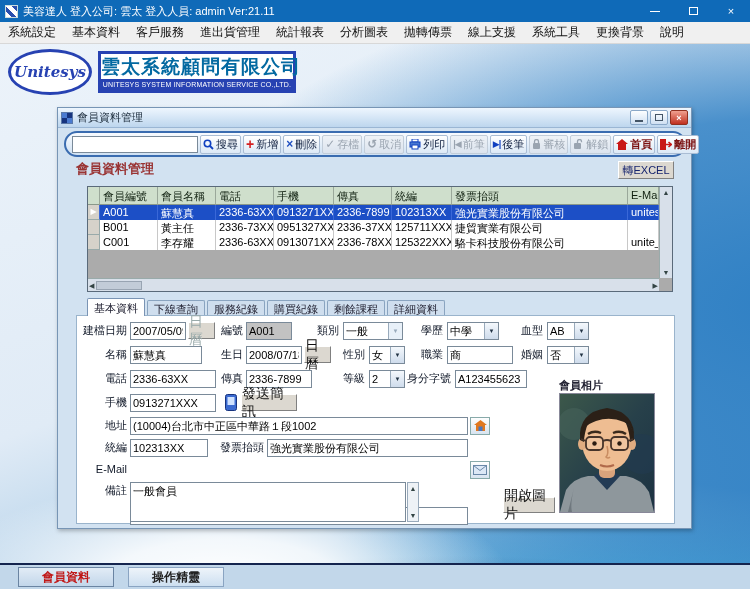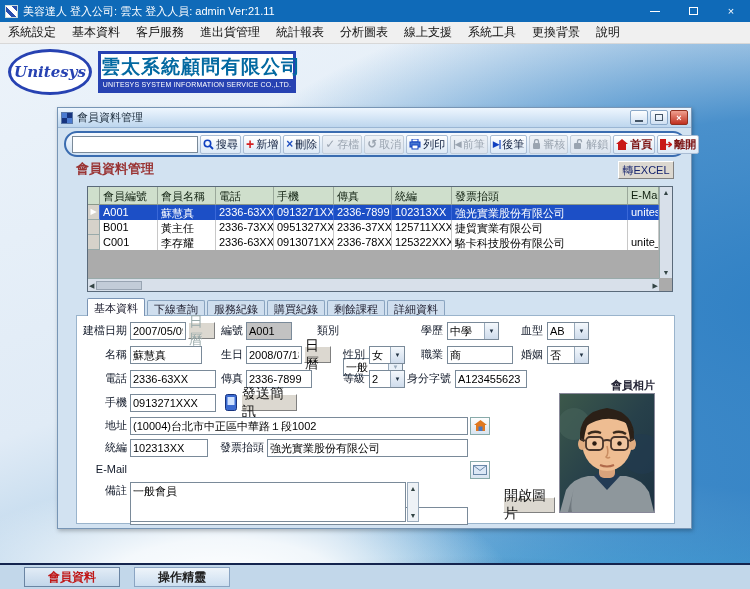--- a/index.html
+++ b/index.html
@@ -102,21 +102,21 @@
   .selbox.lite .sa { background:#e8f0f8; color:#9ab; }
   .btn3d { position:absolute; height:17px; background:#dcd8d0; border:1px solid; border-color:#fff #808080 #808080 #fff; font-size:14px; display:flex; align-items:center; justify-content:center; color:#111; }
   .btn3d.dis { color:#9aa; }
   .icon-btn { position:absolute; width:20px; height:18px; background:linear-gradient(#fefefe,#d8e4f0); border:1px solid #8aa; display:flex; align-items:center; justify-content:center; }
   .memo { position:absolute; border:1px solid #7a8a99; font-size:11px; font-family:inherit; padding:1px 2px; resize:none; overflow:hidden; }
   .mini-vs { position:absolute; width:12px; background:#eef2f6; border:1px solid #9ab; display:flex; flex-direction:column; justify-content:space-between; align-items:center; }
   .photo-cap { position:absolute; font-size:11px; color:#223; font-weight:bold; }
   .photo { position:absolute; border:1px solid #889; }
 
   
-  .taskbar { left:0; top:563px; width:750px; height:26px; background:#c2d7ea; border-top:2px solid #14244e; display:flex; align-items:center; padding-left:24px; gap:14px; }
+  .taskbar { left:0; top:563px; width:750px; height:26px; background:#c2d7ea; border-top:2px solid #14244e; display:flex; align-items:center; padding-left:18px; gap:14px; }
   .task-btn { width:96px; height:20px; background:linear-gradient(#eef4fa,#cddff0); border:1px solid #8aa4c2; display:flex; align-items:center; justify-content:center; font-size:12px; font-weight:bold; color:#222; }
   .task-btn.active { color:#c01818; border-color:#6a84a2; background:linear-gradient(#e2ecf6,#c2d6ea); }
 </style>
 </head>
 <body>
 
 <div class="screen">
 
   <div class="abs titlebar">
     <div class="app-icon"></div>
@@ -134,20 +134,21 @@
     </div>
   </div>
 
   <div class="abs menubar">
     <span class="menu-item">系統設定</span>
     <span class="menu-item">基本資料</span>
     <span class="menu-item">客戶服務</span>
     <span class="menu-item">進出貨管理</span>
     <span class="menu-item">統計報表</span>
     <span class="menu-item">分析圖表</span>
+    <span class="menu-item">拋轉傳票</span>
     <span class="menu-item">線上支援</span>
     <span class="menu-item">系統工具</span>
     <span class="menu-item">更換背景</span>
     <span class="menu-item">說明</span>
   </div>
 
   <div class="abs desktop"></div>
 
   <div class="abs logo-wrap">
     <div class="logo-oval">
@@ -319,21 +320,21 @@
     </div>
 
     <div class="abs panel">
 
       <span class="lbl abs" style="left:0;top:6px;width:50px;">建檔日期</span>
       <input class="inp" style="left: 53px; top: 6px; width: 56px;" value="2007/05/09">
       <div class="btn3d dis" style="left:111px;top:6px;width:27px;">日曆</div>
       <span class="lbl abs" style="left:138px;top:6px;width:28px;">編號</span>
       <input class="inp ro" style="left: 169px; top: 6px; width: 46px;" value="A001">
       <span class="lbl abs" style="left:232px;top:6px;width:30px;">類別</span>
-      <div class="selbox lite" style="left:266px;top:6px;width:60px;margin-top:36px;">
+      <div class="selbox lite" style="left:266px;top:6px;width:60px;">
         <span class="sv">一般</span>
         <span class="sa">▼</span>
       </div>
       <span class="lbl abs" style="left:336px;top:6px;width:30px;">學歷</span>
       <div class="selbox" style="left:370px;top:6px;width:52px;">
         <span class="sv">中學</span>
         <span class="sa">▼</span>
       </div>
       <span class="lbl abs" style="left:436px;top:6px;width:30px;">血型</span>
       <div class="selbox" style="left:470px;top:6px;width:42px;">
@@ -403,21 +404,21 @@
           </svg>
       </div>
 
       <span class="lbl abs" style="left:0;top:166px;width:50px;">備註</span>
       <textarea class="memo" style="left: 53px; top: 166px; width: 276px; height: 40px;">一般會員</textarea>
       <div class="mini-vs" style="left:330px;top:166px;height:40px;">
         <span class="sarrow">▲</span>
         <span class="sarrow">▼</span>
       </div>
 
-      <span class="photo-cap" style="left:482px;top:62px;width:96px;text-align:right;">會員相片</span>
+      <span class="photo-cap" style="left:482px;top:62px;width:96px;text-align:left;">會員相片</span>
       <div class="photo" style="left:482px;top:77px;width:96px;height:120px;">
         <svg width="94" height="118" viewBox="0 0 94 118">
           <defs>
             <linearGradient id="bg" x1="0" y1="0" x2="1" y2="1">
               <stop offset="0" stop-color="#3c584a"></stop>
                 <stop offset=".5" stop-color="#27404a"></stop>
                 <stop offset="1" stop-color="#1c3242"></stop>
             </linearGradient>
           </defs>
           <rect width="94" height="118" fill="url(#bg)"></rect>

